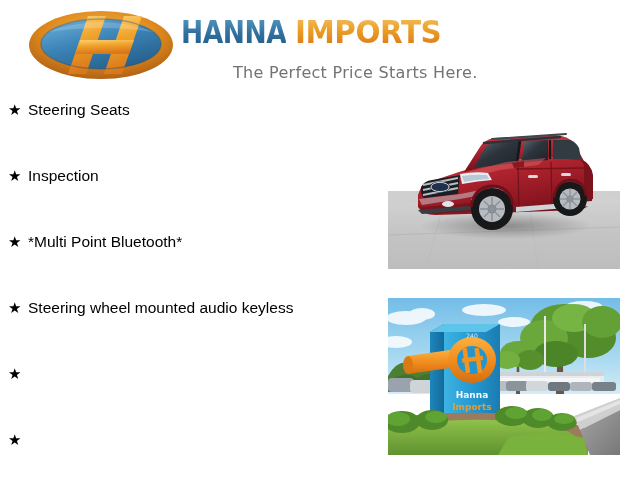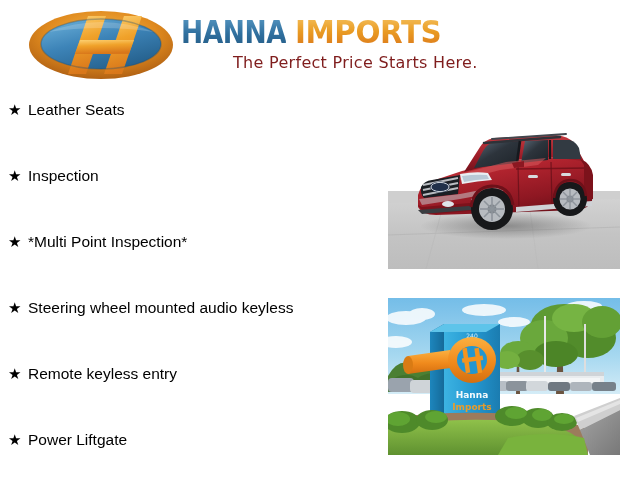--- a/index.html
+++ b/index.html
@@ -46,24 +46,24 @@
     transform:scaleX(0.92); display:inline-block; transform-origin:left center;
   }
   .wm-imports {
     color:#e8991f;
     background:linear-gradient(180deg,#f5c463 0%,#e99a22 50%,#d9731a 100%);
     -webkit-background-clip:text; background-clip:text;
     -webkit-text-fill-color:transparent;
     transform:scaleX(0.92); display:inline-block; transform-origin:left center;
   }
   #tagline {
-    position:absolute; left:205px; top:47px;
+    position:absolute; left:205px; top:57px;
     font-family:"DejaVu Sans", sans-serif;
     font-size:16px;
-    color:#7f1d1d;
+    color:#737373;
     letter-spacing:0.3px;
     white-space:nowrap;
   }
 
   
   #features {
     position:absolute; left:0px; top:100px;
     width:380px;
   }
   .feature-row {
@@ -145,46 +145,44 @@
     </div>
 
     <div id="tagline">The Perfect Price Starts Here.</div>
   </div>
 </div>
 
 <div id="features">
 
   <div class="feature-row">
     <span class="feature-bullet">★</span>
-    <span class="feature-label">Leather Seats</span>
+    <span class="feature-label">Steering Seats</span>
   </div>
 
   <div class="feature-row">
     <span class="feature-bullet">★</span>
     <span class="feature-label">Inspection</span>
   </div>
 
   <div class="feature-row">
     <span class="feature-bullet">★</span>
-    <span class="feature-label">*Multi Point Inspection*</span>
+    <span class="feature-label">*Multi Point Bluetooth*</span>
   </div>
 
   <div class="feature-row">
     <span class="feature-bullet">★</span>
     <span class="feature-label">Steering wheel mounted audio keyless</span>
   </div>
 
   <div class="feature-row">
     <span class="feature-bullet">★</span>
-    <span class="feature-label">Remote keyless entry</span>
-  </div>
-
-  <div class="feature-row">
-    <span class="feature-bullet">★</span>
-    <span class="feature-label">Power Liftgate</span>
+  </div>
+
+  <div class="feature-row">
+    <span class="feature-bullet">★</span>
   </div>
 
 </div>
 
 <div class="photo" id="photo-vehicle">
   <svg viewBox="0 0 232 174" xmlns="http://www.w3.org/2000/svg">
     <defs>
       <linearGradient id="floorG" x1="0%" y1="0%" x2="0%" y2="100%">
         <stop offset="0%" stop-color="#d5d5d5"></stop>
         <stop offset="55%" stop-color="#c4c4c4"></stop>

